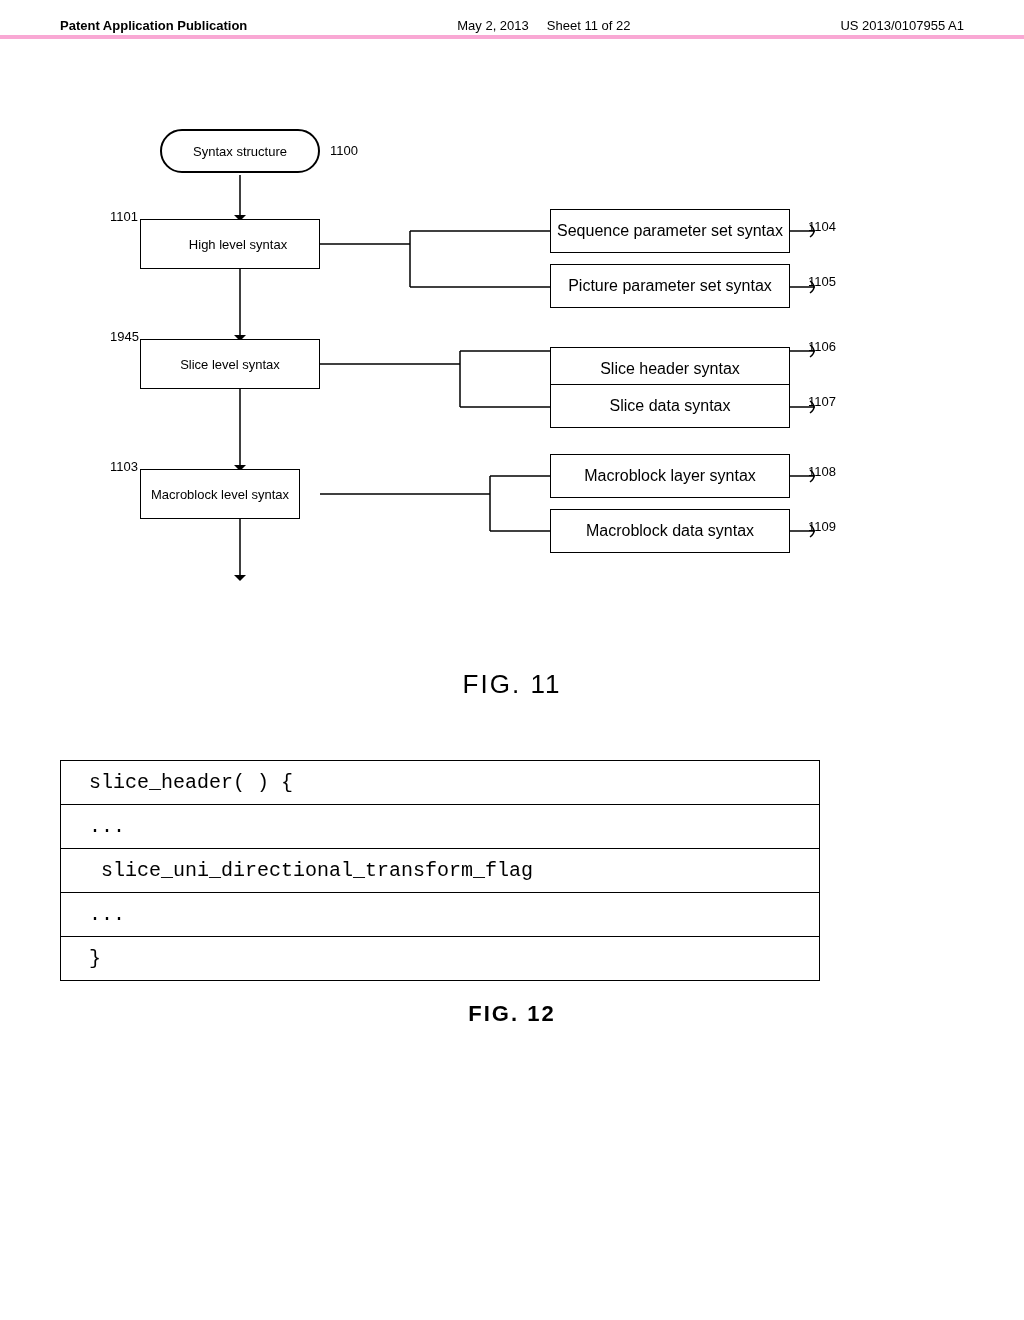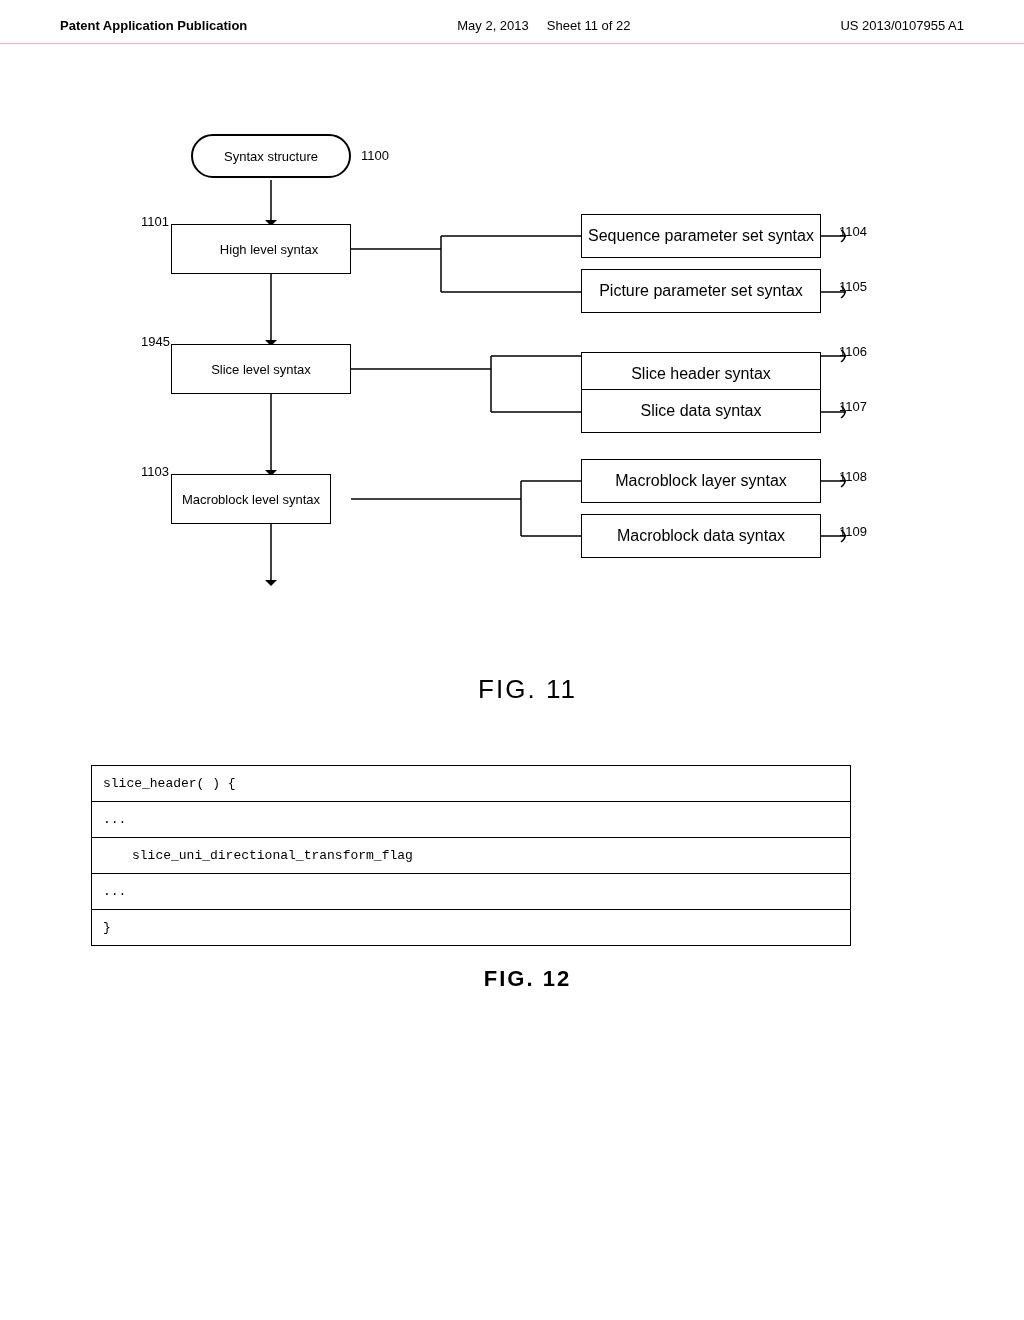--- a/index.html
+++ b/index.html
@@ -10,32 +10,31 @@
       min-height: 1320px;
       position: relative;
       color: #000;
     }
 
     
     .page-header {
       display: flex;
       justify-content: space-between;
       align-items: center;
-      padding: 18px 60px 10px 60px;
-      border-bottom: 1px solid #f9a8d4;
+      padding: 18px 60px 2px 60px;
+      border-bottom: 4px solid #f9a8d4;
       font-size: 13px;
     }
     .header-left { font-weight: bold; }
     .header-center { font-size: 13px; }
     .header-right { font-size: 13px; }
 
     
     .content {
       padding: 40px 60px;
-      margin-left: 31px;
     }
 
     
     .fig11-container {
       margin-top: 20px;
       position: relative;
       width: 850px;
       height: 560px;
     }
 
@@ -133,22 +132,22 @@
     }
 
     .code-table {
       width: 100%;
       border-collapse: collapse;
       border: 1px solid #000;
     }
 
     .code-table td {
       border: 1px solid #000;
-      padding: 10px 11px;
-      font-size: 13px;
+      padding: 10px 28px;
+      font-size: 20px;
       font-family: 'Courier New', monospace;
     }
 
     .code-table .indent {
       padding-left: 40px;
     }
 
     .fig12-caption {
       text-align: center;
       font-size: 22px;

